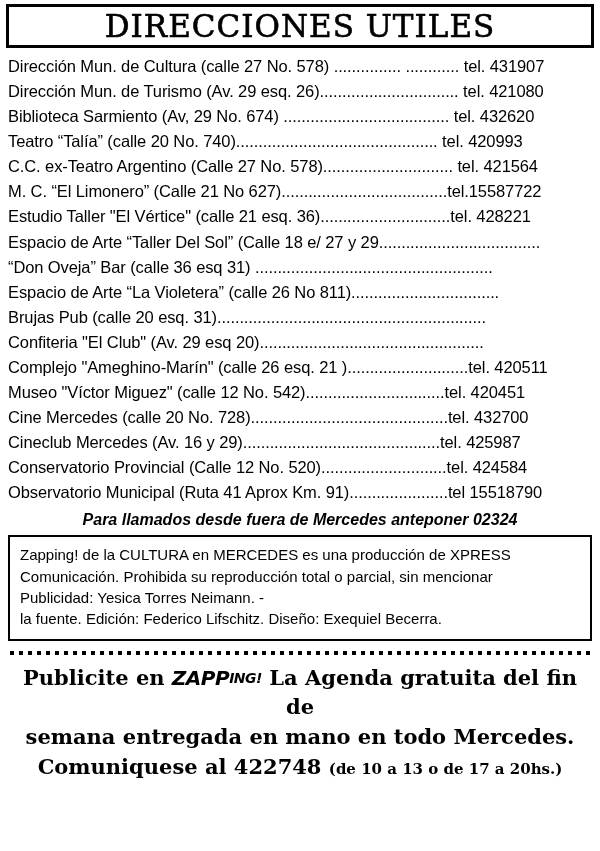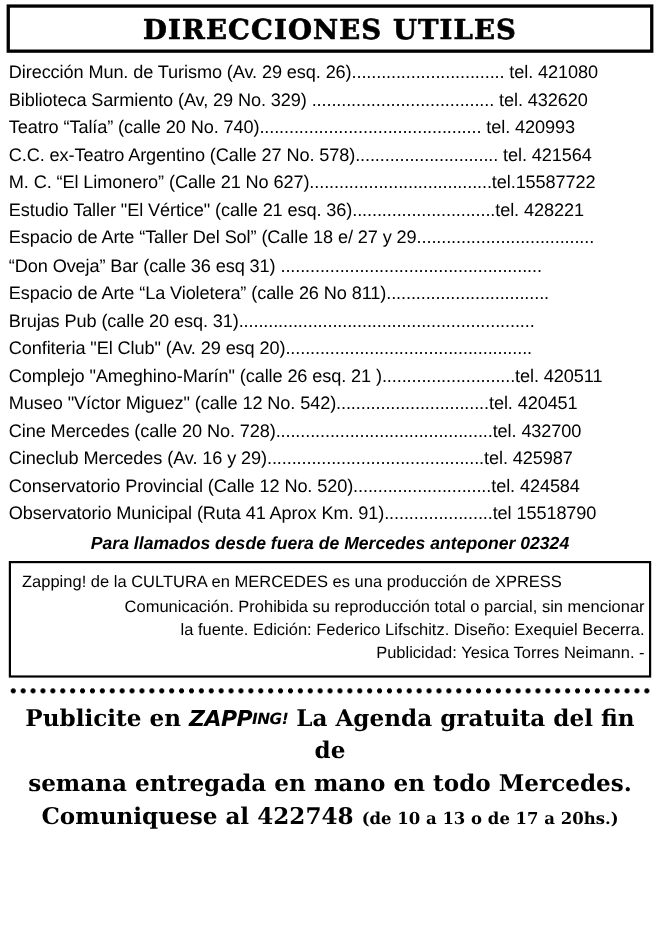--- a/index.html
+++ b/index.html
@@ -27,22 +27,22 @@
     margin: 4px 6px 0 6px;
     border: 3px solid #000;
     height: 44px;
     display: flex;
     align-items: center;
     justify-content: center;
     box-sizing: border-box;
   }
   .title-text {
     font-family: "DejaVu Serif", serif;
-    font-weight: bold;
-    font-size: 25px;
+    font-weight: normal;
+    font-size: 31px;
     letter-spacing: 1px;
     text-transform: uppercase;
     -webkit-text-stroke: 0.6px #000;
   }
 
   
   .listing {
     margin: 6px 8px 0 8px;
   }
   .entry {
@@ -60,24 +60,24 @@
     font-weight: bold;
     font-size: 16px;
     margin: 6px 0 6px 0;
   }
 
   
   .credits-box {
     margin: 0 8px;
     border: 2px solid #000;
     box-sizing: border-box;
-    padding: 7px 4px 9px 10px;
+    padding: 7px 14px 9px 10px;
   }
   .credits-line {
-    text-align: right;
+    text-align: left;
     font-size: 15px;
     line-height: 1.42;
   }
   .credits-line.first {
     text-align: left;
   }
 
   
   .dotted-sep {
     margin: 8px 8px 6px 8px;
@@ -118,22 +118,23 @@
 </head>
 <body>
 
 <div class="page">
 
   <div class="title-box">
     <div class="title-text">Direcciones Utiles</div>
   </div>
 
   <div class="listing">
+    <div class="entry">Dirección Mun. de Cultura (calle 27 No. 578)  ............... ............ tel. 431907</div>
     <div class="entry">Dirección Mun. de Turismo (Av. 29 esq. 26)............................... tel. 421080</div>
-    <div class="entry">Biblioteca Sarmiento (Av, 29 No. 329) ..................................... tel. 432620</div>
+    <div class="entry">Biblioteca Sarmiento (Av, 29 No. 674) ..................................... tel. 432620</div>
     <div class="entry">Teatro “Talía” (calle 20 No. 740)............................................. tel. 420993</div>
     <div class="entry">C.C. ex-Teatro Argentino (Calle 27 No. 578)............................. tel. 421564</div>
     <div class="entry">M. C. “El Limonero” (Calle 21 No 627).....................................tel.15587722</div>
     <div class="entry">Estudio Taller "El Vértice" (calle 21 esq. 36).............................tel. 428221</div>
     <div class="entry">Espacio de Arte “Taller Del Sol” (Calle 18 e/ 27 y 29....................................</div>
     <div class="entry">“Don Oveja” Bar (calle 36 esq 31) ..................................................... </div>
     <div class="entry">Espacio de Arte “La Violetera” (calle 26 No 811).................................</div>
     <div class="entry">Brujas Pub (calle 20 esq. 31)............................................................</div>
     <div class="entry">Confiteria "El Club" (Av. 29 esq 20)..................................................</div>
     <div class="entry">Complejo "Ameghino-Marín" (calle 26 esq. 21 )...........................tel. 420511</div>
@@ -142,22 +143,22 @@
     <div class="entry">Cineclub Mercedes (Av. 16 y 29)............................................tel. 425987</div>
     <div class="entry">Conservatorio Provincial (Calle 12 No. 520)............................tel. 424584</div>
     <div class="entry">Observatorio Municipal (Ruta 41 Aprox Km. 91)......................tel 15518790</div>
   </div>
 
   <div class="footnote">Para llamados desde fuera de Mercedes anteponer 02324</div>
 
   <div class="credits-box">
     <div class="credits-line first">Zapping! de la CULTURA en MERCEDES es una producción de XPRESS</div>
     <div class="credits-line">Comunicación. Prohibida su reproducción total o parcial, sin mencionar</div>
+    <div class="credits-line">Publicidad: Yesica Torres Neimann. -</div>
     <div class="credits-line">la fuente.  Edición: Federico Lifschitz. Diseño: Exequiel Becerra.</div>
-    <div class="credits-line">Publicidad: Yesica Torres Neimann. -</div>
   </div>
 
   <div class="dotted-sep"></div>
 
   <div class="promo">
     <div class="promo-line">
       <span>Publicite en </span><span class="brand"><span>ZAPP</span><span class="mark">ING!</span></span><span> La Agenda gratuita del fin de</span>
     </div>
     <div class="promo-line">semana entregada en mano en todo Mercedes.</div>
     <div class="promo-line">

